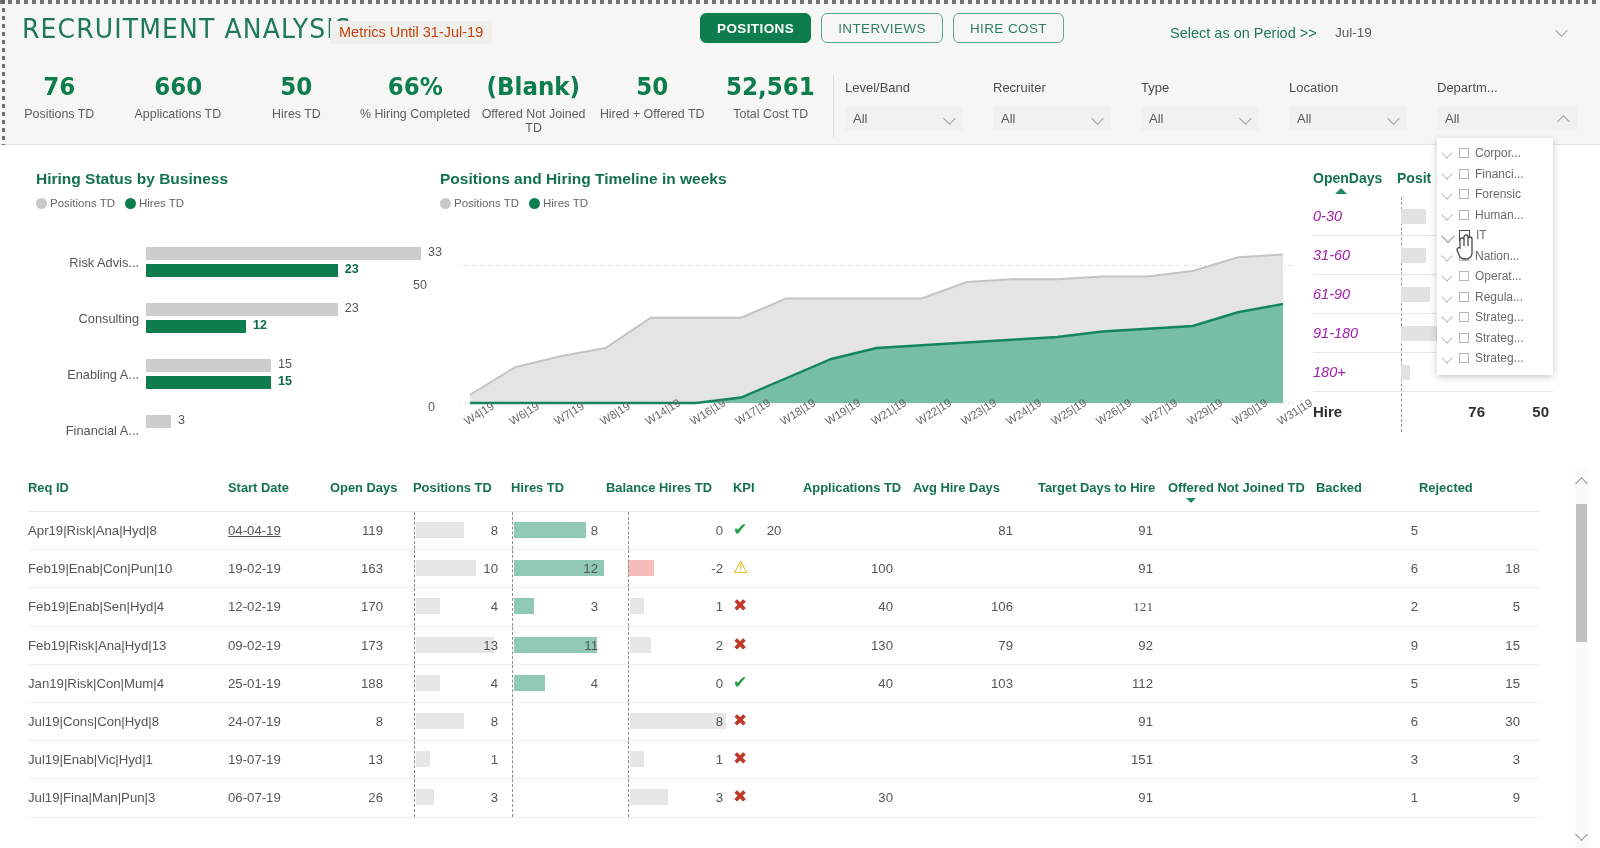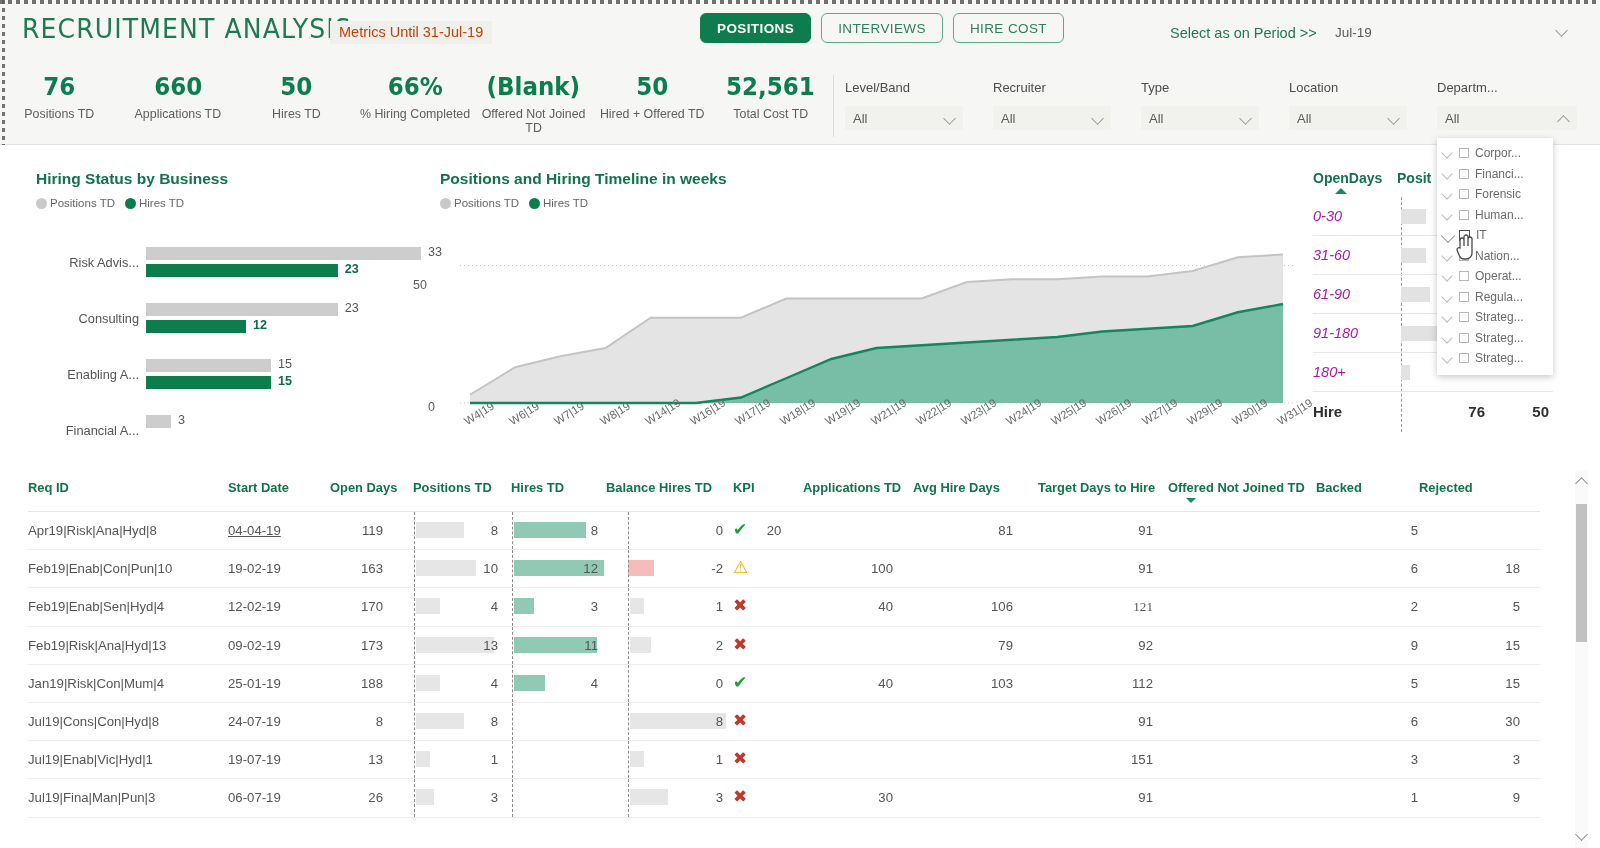--- a/index.html
+++ b/index.html
@@ -572,20 +572,21 @@
           <div class="vline" style="left: 386px;"></div>
           <div class="vline" style="left: 484px;"></div>
           <div class="vline" style="left: 600px;"></div>
           <div class="td" style="left: 0px;">Feb19|Risk|Ana|Hyd|13</div>
           <div class="td" style="left: 200px;">09-02-19</div>
           <div class="td" style="left: 0px; width: 355px; text-align: right;">173</div>
           <div class="td" style="left: 0px; width: 470px; text-align: right;">13</div>
           <div class="td" style="left: 0px; width: 570px; text-align: right;">11</div>
           <div class="td" style="left: 0px; width: 695px; text-align: right;">2</div>
           <div class="kpi-icon" style="left: 705px; color: rgb(192, 57, 43);">✖</div>
+          <div class="td" style="left: 0px; width: 865px; text-align: right;">130</div>
           <div class="td" style="left: 0px; width: 985px; text-align: right;">79</div>
           <div class="td" style="left: 0px; width: 1125px; text-align: right;">92</div>
           <div class="td" style="left: 0px; width: 1275px; text-align: right;"></div>
           <div class="td" style="left: 0px; width: 1390px; text-align: right;">9</div>
           <div class="td" style="left: 0px; width: 1492px; text-align: right;">15</div>
         </div>
         <div class="tr">
           <div class="cellbar grey" style="left: 388px; width: 24.3px;"></div>
           <div class="cellbar green" style="left: 486px; width: 30.6px;"></div>
           <div class="vline" style="left: 386px;"></div>

